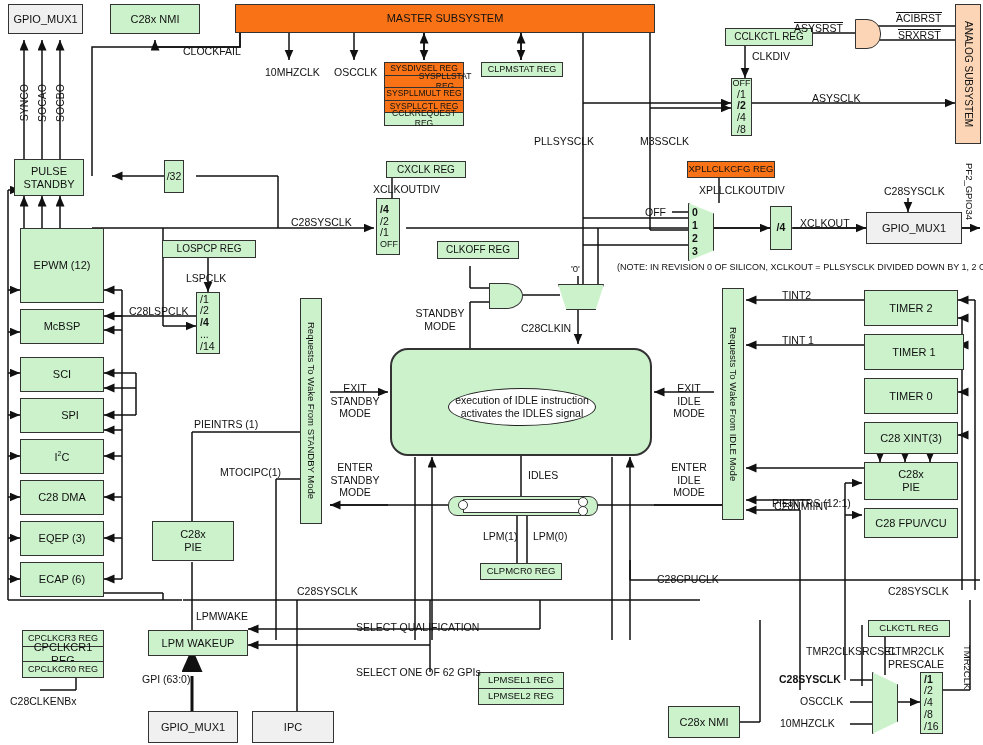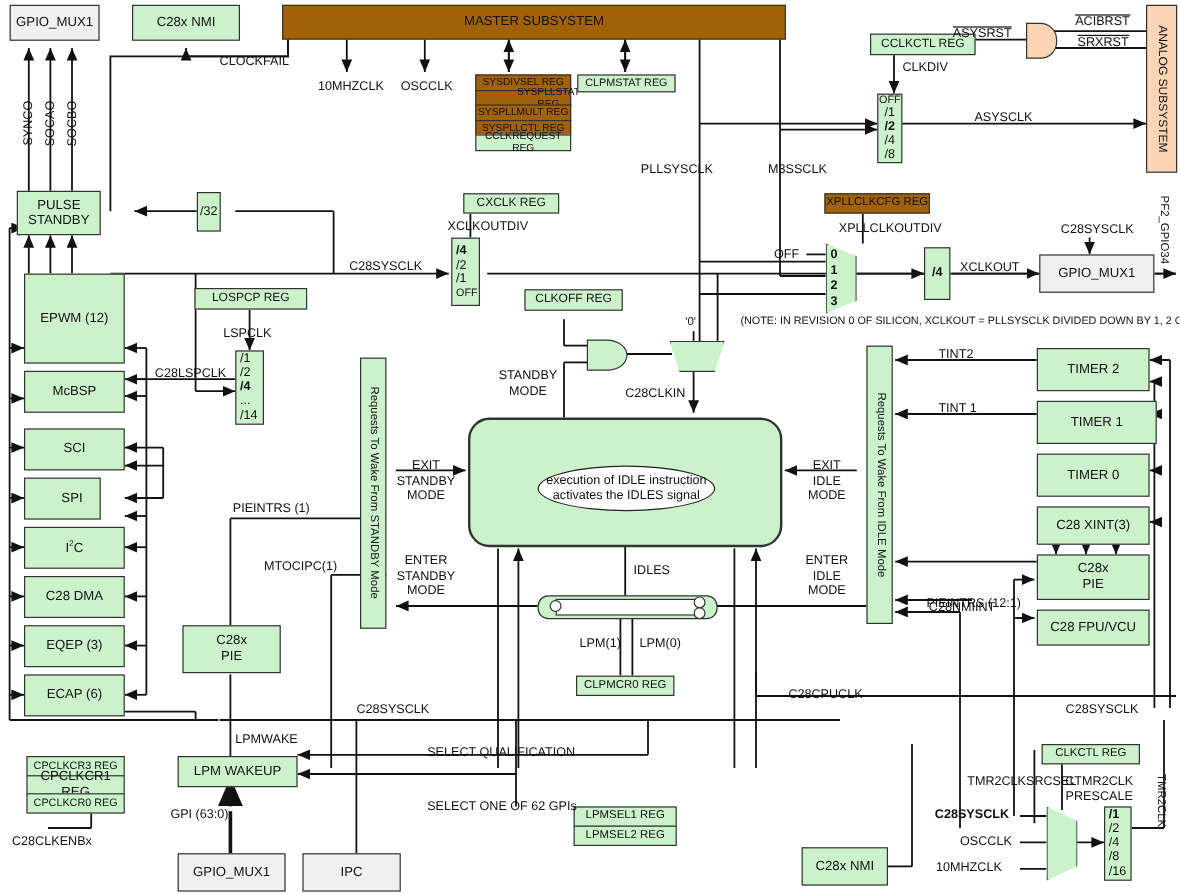--- a/index.html
+++ b/index.html
@@ -2,21 +2,21 @@
 <html><head>
 <meta charset="utf-8">
 <style>
   html,body{margin:0;padding:0;background:#ffffff;}
   body{font-family:"Liberation Sans",sans-serif;}
   #canvas{position:relative;width:983px;height:745px;overflow:hidden;background:#fff;}
   .box{position:absolute;box-sizing:border-box;border:1.5px solid #333;
        display:flex;align-items:center;justify-content:center;text-align:center;
        font-size:11px;color:#111;line-height:1.15;}
   .green{background:#ccf2cc;}
-  .blue{background:#a16207;}
+  .blue{background:#f97316;}
   .grey{background:#f0f0f0;}
   .orange{background:#fbd5b5;}
   .lbl{position:absolute;font-size:10.5px;color:#111;white-space:nowrap;line-height:1.2;}
   .lbl.c{text-align:center;}
   .vert{writing-mode:vertical-rl;text-orientation:mixed;}
   .vert-up{writing-mode:vertical-rl;transform:rotate(180deg);}
   .ov{border-top:1.3px solid #111;padding-top:0px;display:inline-block;line-height:1.1;}
   .div{position:absolute;box-sizing:border-box;border:1.5px solid #333;background:#ccf2cc;
        font-size:10.5px;color:#111;display:flex;flex-direction:column;
        align-items:flex-start;justify-content:center;padding-left:3px;line-height:1.12;}
@@ -286,21 +286,21 @@
   </div>
 
   <div class="box orange" style="left:955px;top:4px;width:26px;height:140px;">
     <span class="vert" style="font-size:10px;">ANALOG SUBSYSTEM</span>
   </div>
 
   <div style="position:absolute;left:855px;top:19px;width:24px;height:28px;
               border:1.5px solid #333;background:#fbd5b5;
               border-radius:0 14px 14px 0;"></div>
 
-  <div class="regstack" style="left:384px;top:62px;width:80px;margin-left:12px;">
+  <div class="regstack" style="left:384px;top:62px;width:80px;">
     <div class="box blue" style="height:14px;font-size:8.5px;">
       <span>SYSDIVSEL  REG</span>
       </div>
     <div class="box blue" style="height:14px;font-size:8.5px;margin-top:-1.5px;padding-left:42px;">
       <span>SYSPLLSTAT  REG</span>
       </div>
     <div class="box blue" style="height:14px;font-size:8.5px;margin-top:-1.5px;">
       <span>SYSPLLMULT  REG</span>
       </div>
     <div class="box blue" style="height:14px;font-size:8.5px;margin-top:-1.5px;">
@@ -366,21 +366,21 @@
 
   <div class="box green" style="left:20px;top:228px;width:84px;height:75px;">
     <span>EPWM  (12)</span>
     </div>
   <div class="box green" style="left:20px;top:309px;width:84px;height:35px;">
     <span>McBSP</span>
     </div>
   <div class="box green" style="left:20px;top:357px;width:84px;height:35px;">
     <span>SCI</span>
     </div>
-  <div class="box green" style="left:20px;top:398px;width:64px;height:35px;padding-left:16px;">
+  <div class="box green" style="left:20px;top:398px;width:84px;height:35px;padding-left:16px;">
     <span>SPI</span>
     </div>
   <div class="box green" style="left:20px;top:439px;width:84px;height:35px;">
     <span>I<span class="sup">2</span>C</span>
     </div>
   <div class="box green" style="left:20px;top:480px;width:84px;height:35px;">
     <span>C28 DMA</span>
     </div>
   <div class="box green" style="left:20px;top:521px;width:84px;height:35px;align-items:center;">
     <span>EQEP  (3)</span>

